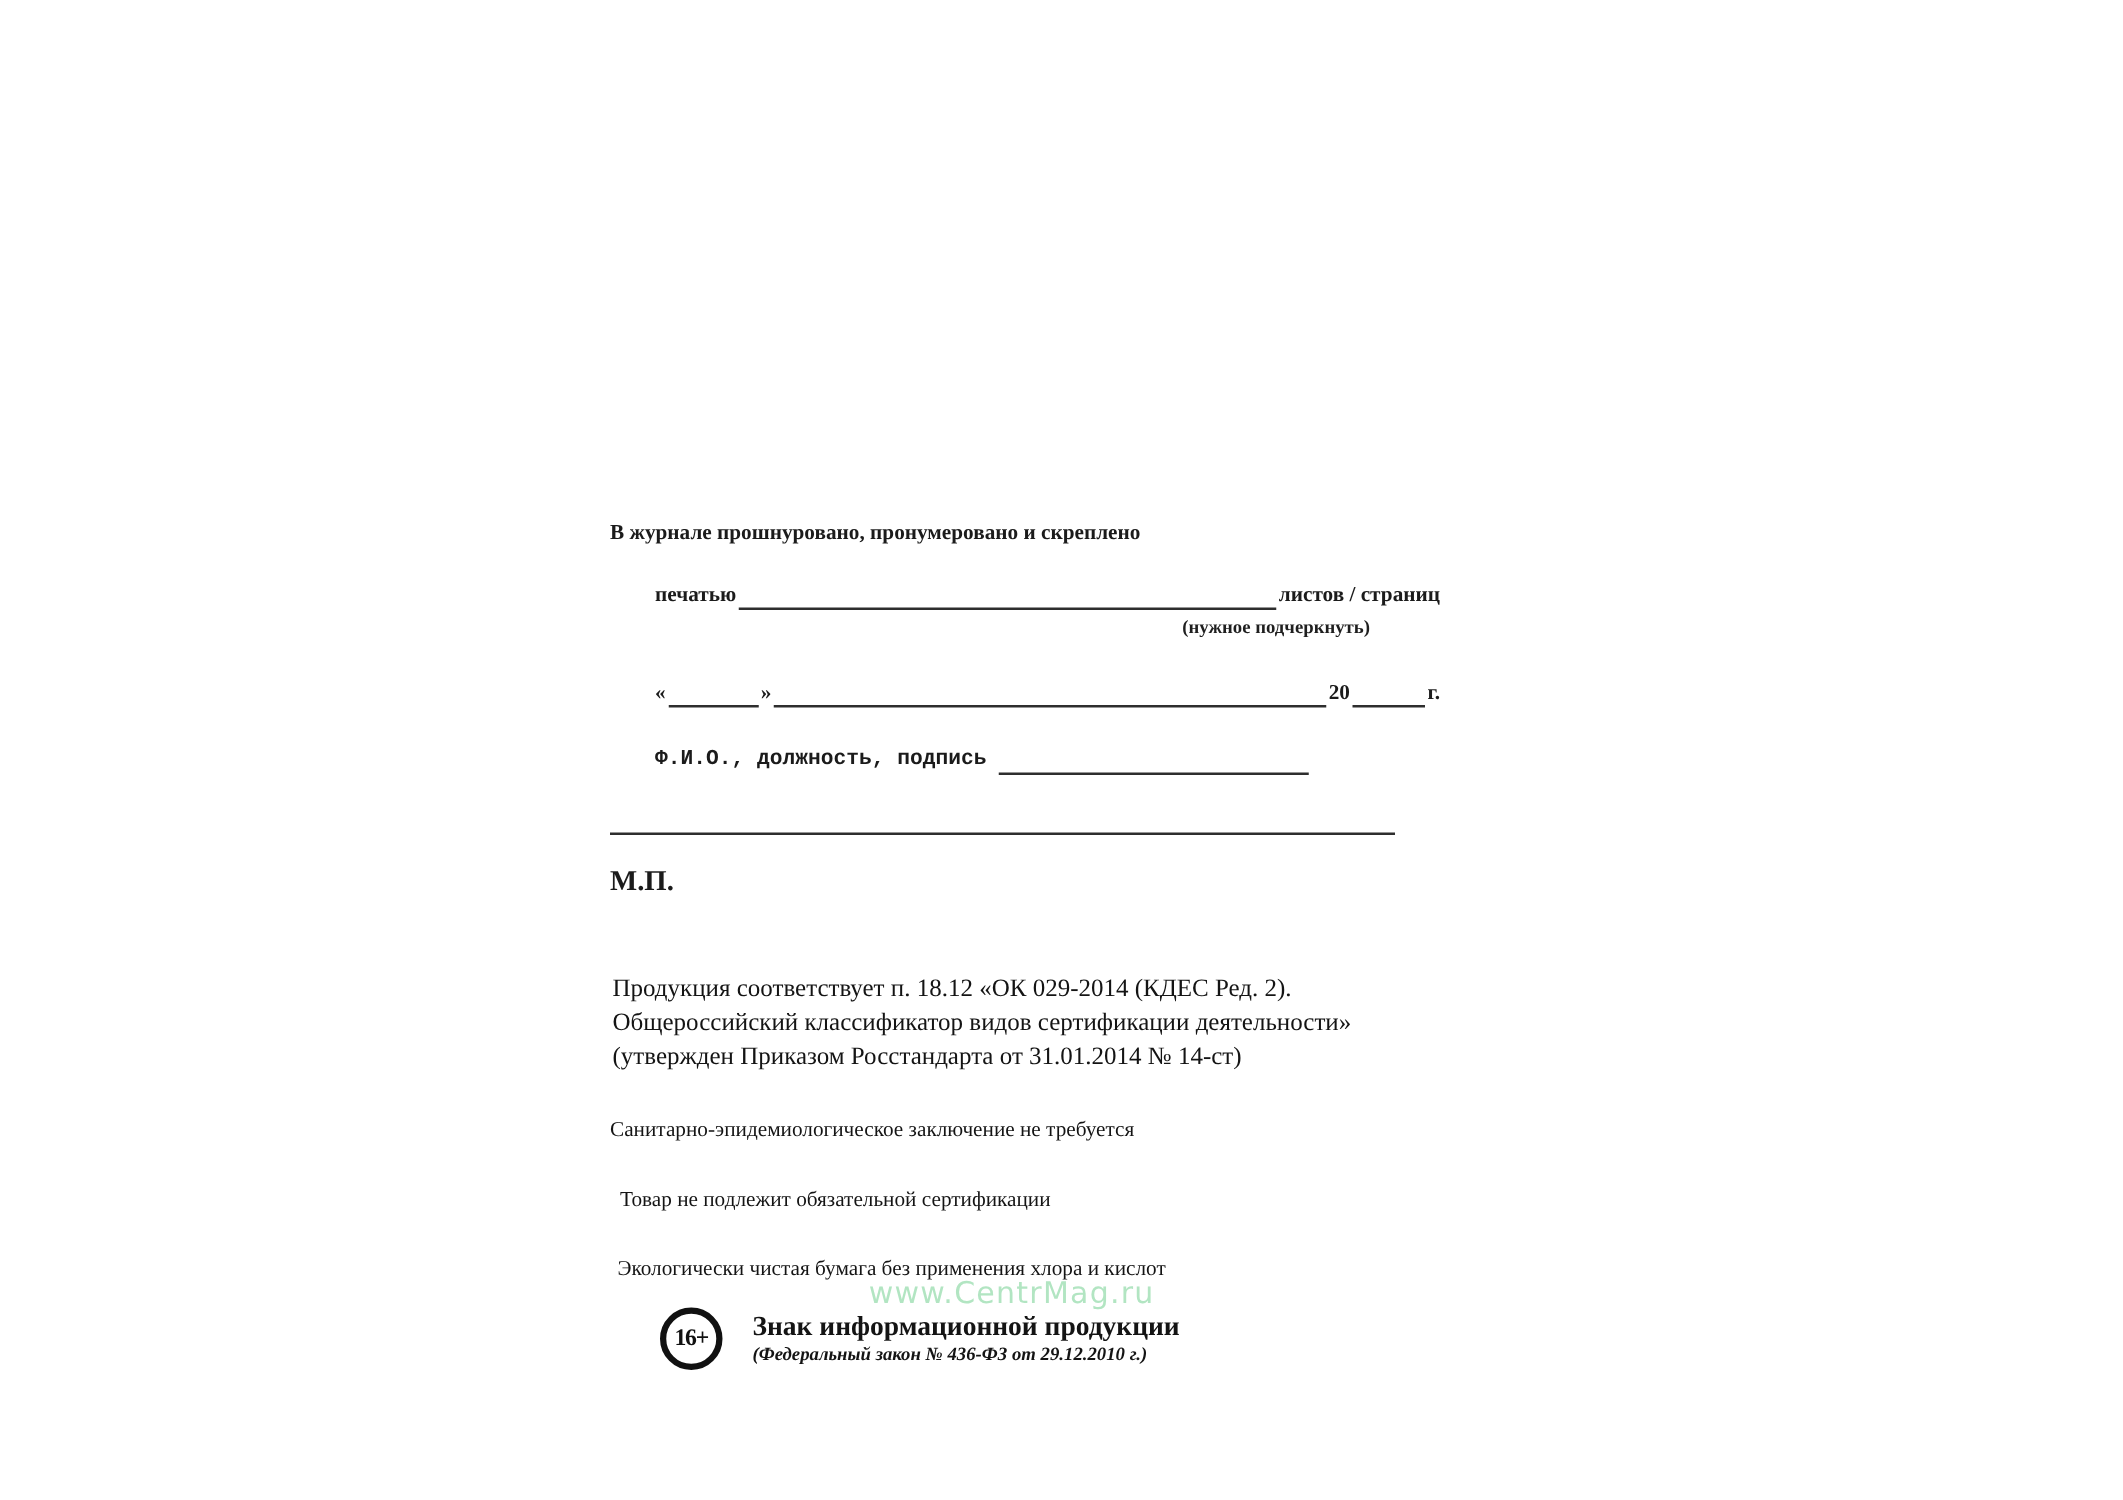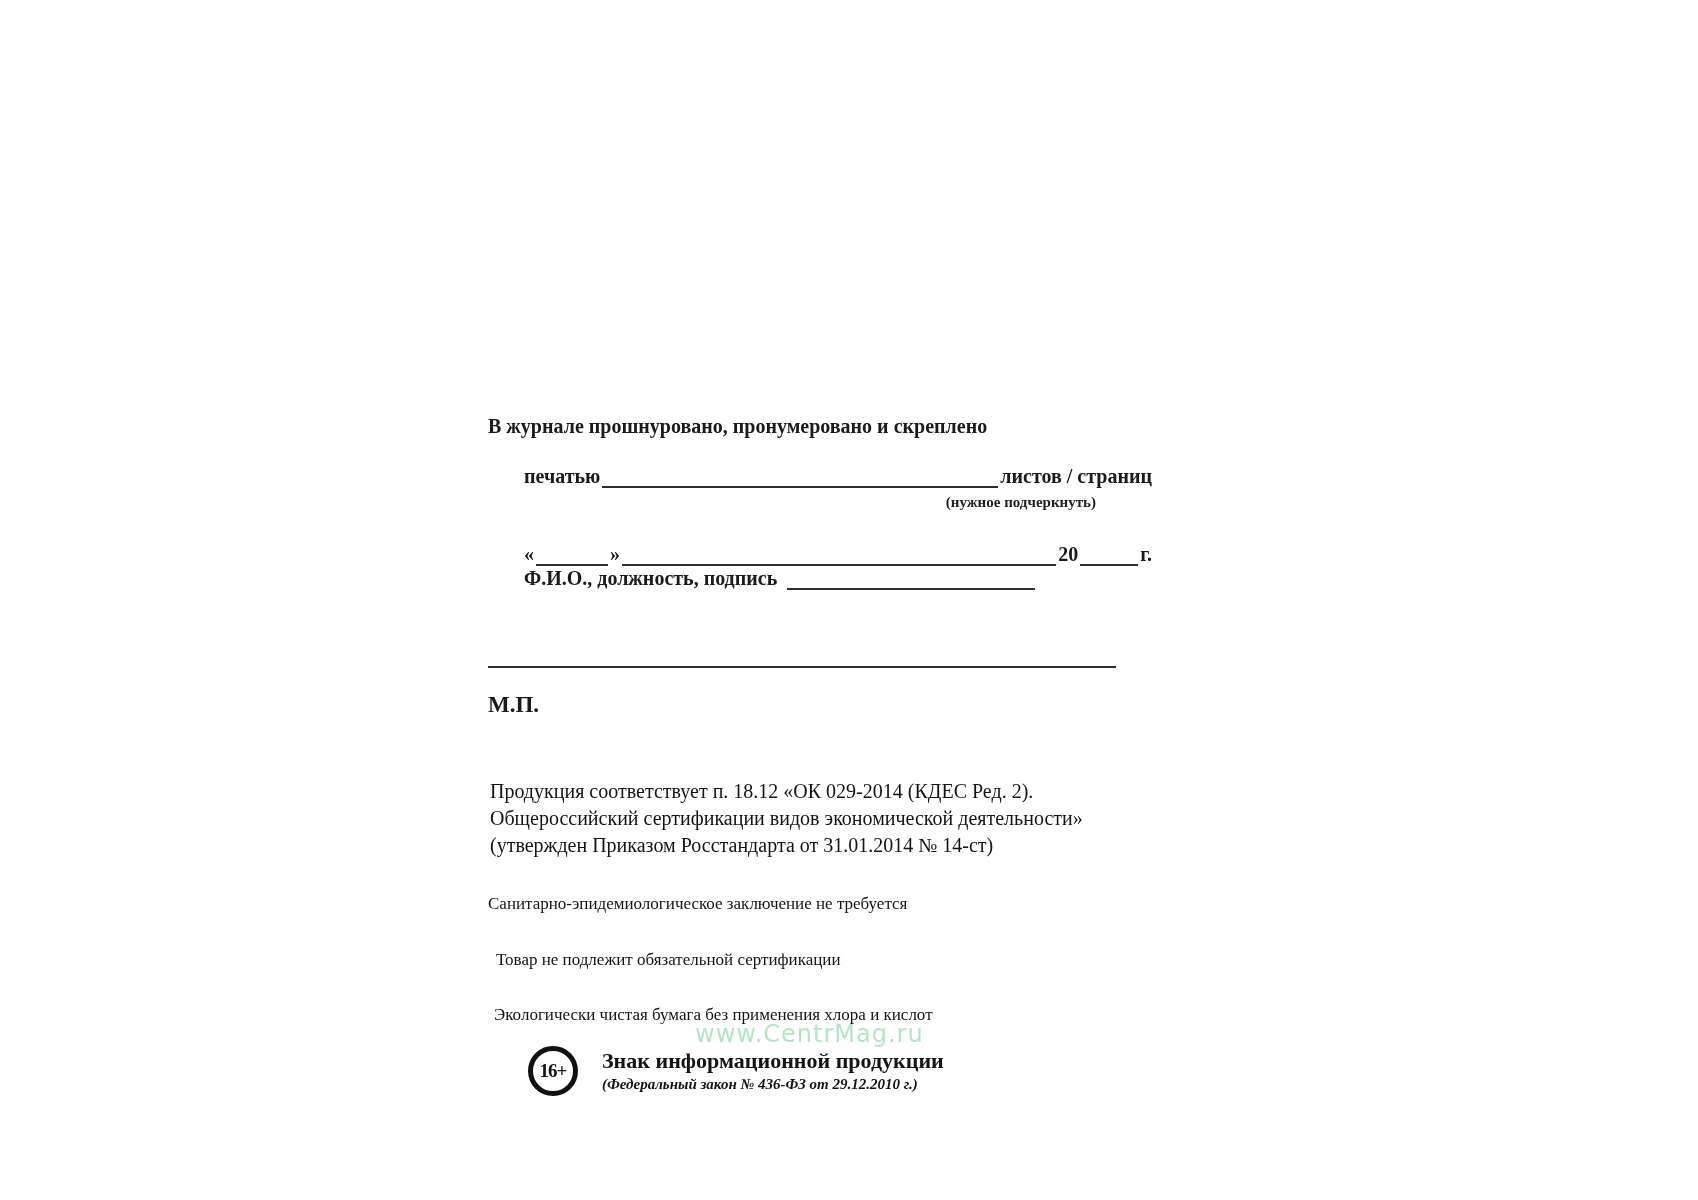--- a/index.html
+++ b/index.html
@@ -6,32 +6,32 @@
   .page{
     position:relative;
     width:1698px;height:1200px;
     background:#ffffff;
     overflow:hidden;
     font-family:"Liberation Serif","DejaVu Serif",serif;
     color:#1b1b1b;
   }
   .sheet{position:absolute;left:488px;top:0;width:628px;}
   .row{position:absolute;left:0;width:100%;display:flex;align-items:flex-end;margin-left:36px;}
-  .b{font-weight:bold;font-size:20px;line-height:28px;white-space:nowrap;}
+  .b{font-weight:bold;font-size:17px;line-height:28px;white-space:nowrap;}
   .blank{border-bottom:2px solid #2e2e2e;height:24px;margin:0 2px 2px 2px;}
   .grow{flex:1 1 auto;}
   .line1{position:absolute;top:412px;left:0;}
   .line2{top:462px;}
   .note{
     position:absolute;top:494px;left:0;width:100%;
     text-align:right;padding-right:20px;box-sizing:border-box;
     font-size:15px;font-weight:bold;color:#1f1f1f;
   }
   .dateline{top:540px;}
-  .fioline{top:564px;}
+  .fioline{top:594px;font-family:Liberation Mono, monospace;}
   .rule{position:absolute;top:666px;left:0;width:100%;border-top:2px solid #2e2e2e;}
   .mp{position:absolute;top:692px;left:0;width:100%;font-weight:bold;font-size:23px;}
   .para{position:absolute;top:778px;left:2px;font-size:20px;line-height:27px;color:#141414;}
   .para .it{}
   .stmt{position:absolute;font-size:17px;white-space:nowrap;color:#141414;}
   .sanitary{top:894px;left:0;}
   .cert{top:950px;left:8px;}
   .eco{top:1005px;left:6px;}
   .watermark{
     position:absolute;top:1020px;left:207px;
@@ -81,21 +81,21 @@
       <span class="b">Ф.И.О., должность, подпись</span>
       <span class="blank" style="width:248px;margin-left:10px;"></span>
     </div>
 
     <div class="rule"></div>
 
     <div class="mp">М.П.</div>
 
     <div class="para">
       <div>Продукция соответствует п. 18.12 «ОК 029-2014 (КДЕС Ред. 2).</div>
-      <div>Общероссийский сертификации видов экономической деятельности»</div>
+      <div>Общероссийский классификатор видов сертификации деятельности»</div>
       <div class="it">(утвержден Приказом Росстандарта от 31.01.2014 № 14-ст)</div>
     </div>
 
     <div class="stmt sanitary">Санитарно-эпидемиологическое заключение не требуется</div>
     <div class="stmt cert">Товар не подлежит обязательной сертификации</div>
     <div class="stmt eco">Экологически чистая бумага без применения хлора и кислот</div>
 
     <div class="watermark">www.CentrMag.ru</div>
 
     <div class="agemark">

